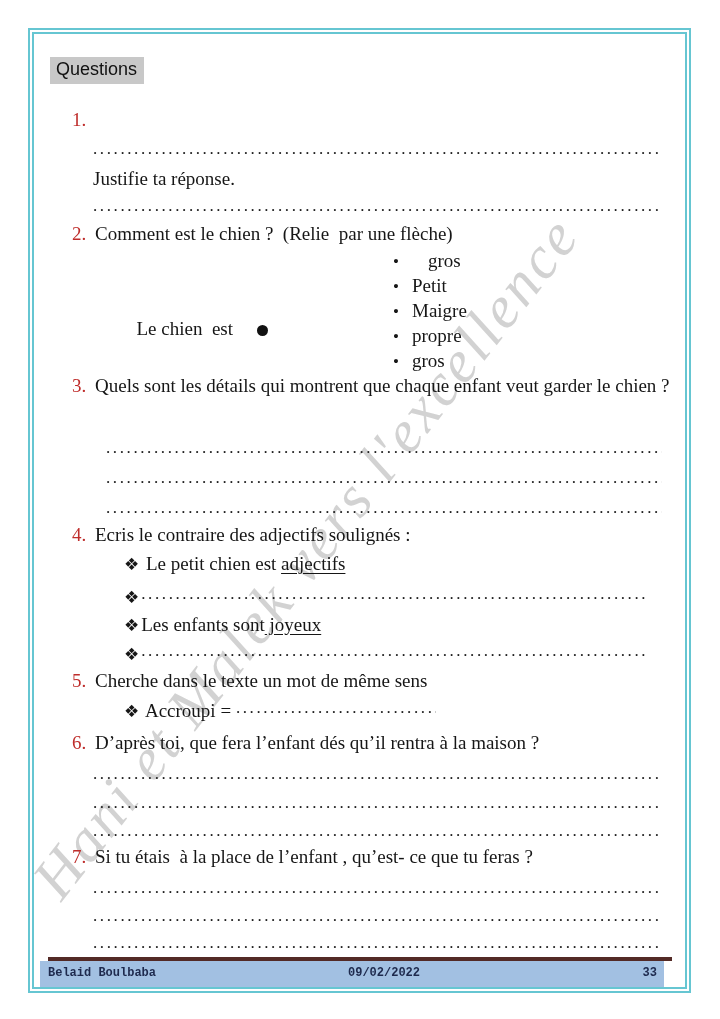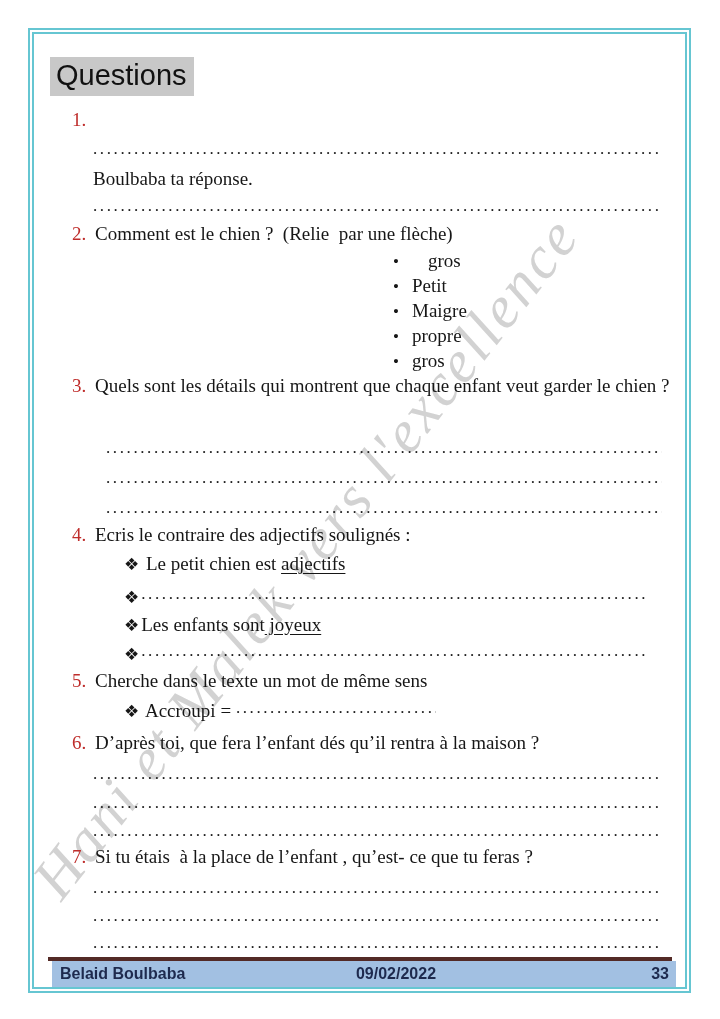--- a/index.html
+++ b/index.html
@@ -6,43 +6,43 @@
   .page{position:relative;width:720px;height:1019px;background:#ffffff;overflow:hidden;
         font-family:"Liberation Serif", serif;color:#161616;}
   .frame{position:absolute;left:28px;top:28px;width:651px;height:953px;
          border:6px double #66c6d2;background:transparent;}
   .watermark{position:absolute;left:46px;top:856px;transform-origin:0 50%;
              transform:rotate(-52deg);font-family:"Liberation Serif",serif;
              font-style:italic;font-size:60px;letter-spacing:3px;color:#c7c7c7;
              opacity:.8;white-space:nowrap;z-index:1;}
   .content{position:absolute;inset:0;z-index:2;}
   .title{position:absolute;left:50px;top:57px;background:#c8c8c8;color:#111;
-         font-family:"Liberation Sans",sans-serif;font-size:29px;padding:2px 7px 4px 6px;}
+         font-family:"Liberation Sans",sans-serif;font-size:18px;padding:2px 7px 4px 6px;}
   .row{position:absolute;left:72px;display:flex;align-items:flex-start;
        font-size:19px;line-height:27px;white-space:nowrap;}
   .row .num{color:#bf2d2b;width:23px;flex:0 0 23px;}
   .row .txt{white-space:pre-wrap;}
   .wrapq{width:600px;white-space:normal;}
   .dots{position:absolute;overflow:hidden;height:21px;font-size:17px;
         letter-spacing:2.6px;color:#1c1c1c;white-space:nowrap;line-height:21px;}
   .opt{position:absolute;left:393px;font-size:19px;line-height:24px;}
   .opt .b{display:inline-block;width:12px;font-size:17px;}
   .opt .lbl{margin-left:7px;}
   .opt .lbl.indent{margin-left:23px;}
   .stem{position:absolute;left:108px;font-size:19px;white-space:pre;}
   .bigdot{display:inline-block;width:11px;height:11px;background:#111;
           border-radius:50%;margin-left:24px;vertical-align:middle;}
   .sub{position:absolute;left:124px;font-size:19px;line-height:26px;white-space:nowrap;}
   .sub .dia{font-size:17px;margin-right:2px;}
   .sub .txt{white-space:pre;}
   .sub .ul{text-decoration:underline;text-underline-offset:3px;white-space:pre;}
   .sub .dots{position:static;display:inline-block;vertical-align:baseline;height:20px;}
   .footer-rule{position:absolute;left:48px;top:957px;width:624px;height:4px;background:#532a26;}
-  .footer-bar{position:absolute;left:52px;top:961px;width:624px;height:26px;background:#a2c0e2;
-              font-family:Liberation Sans, sans-serif;font-weight:bold;font-size:16px;
+  .footer-bar{position:absolute;left:40px;top:961px;width:624px;height:26px;background:#a2c0e2;
+              font-family:Liberation Mono, monospace;font-weight:bold;font-size:12px;
               color:#1e2a4e;line-height:25px;}
   .footer-bar .author{position:absolute;left:8px;top:0;}
   .footer-bar .date{position:absolute;left:0;right:0;top:0;text-align:center;padding-left:64px;}
   .footer-bar .pageno{position:absolute;right:7px;top:0;}
 </style>
 </head>
 <body>
 
 <div class="page">
   <div class="frame"></div>
@@ -50,21 +50,21 @@
 
   <div class="content">
 
     <div class="title">Questions</div>
 
     <div class="row" style="top:106px">
       <span class="num">1.</span>
     </div>
     <div class="dots" style="top:138px;left:93px;width:568px">..............................................................................................................................................................</div>
     <div class="row" style="top:165px;left:93px">
-      <span class="txt">Boulbaba ta réponse.</span>
+      <span class="txt">Justifie ta réponse.</span>
     </div>
     <div class="dots" style="top:195px;left:93px;width:568px">..............................................................................................................................................................</div>
 
     <div class="row" style="top:220px">
       <span class="num">2.</span>
       <span class="txt">Comment est le chien ?  (Relie  par une flèche)</span>
     </div>
     <div class="opt" style="top:249px">
       <span class="b">•</span><span class="lbl indent">gros</span>
     </div>
@@ -72,20 +72,23 @@
       <span class="b">•</span><span class="lbl">Petit</span>
     </div>
     <div class="opt" style="top:299px">
       <span class="b">•</span><span class="lbl">Maigre</span>
     </div>
     <div class="opt" style="top:324px">
       <span class="b">•</span><span class="lbl">propre</span>
     </div>
     <div class="opt" style="top:349px">
       <span class="b">•</span><span class="lbl">gros</span>
+    </div>
+    <div class="stem" style="top:296px">
+      <span>Le chien  est</span><span class="bigdot"></span>
     </div>
 
     <div class="row" style="top:372px">
       <span class="num">3.</span>
       <span class="txt wrapq">Quels sont les détails qui montrent que chaque enfant veut garder le chien ?</span>
     </div>
     <div class="dots" style="top:437px;left:106px;width:556px">..............................................................................................................................................................</div>
     <div class="dots" style="top:467px;left:106px;width:556px">..............................................................................................................................................................</div>
     <div class="dots" style="top:497px;left:106px;width:556px">..............................................................................................................................................................</div>
 

